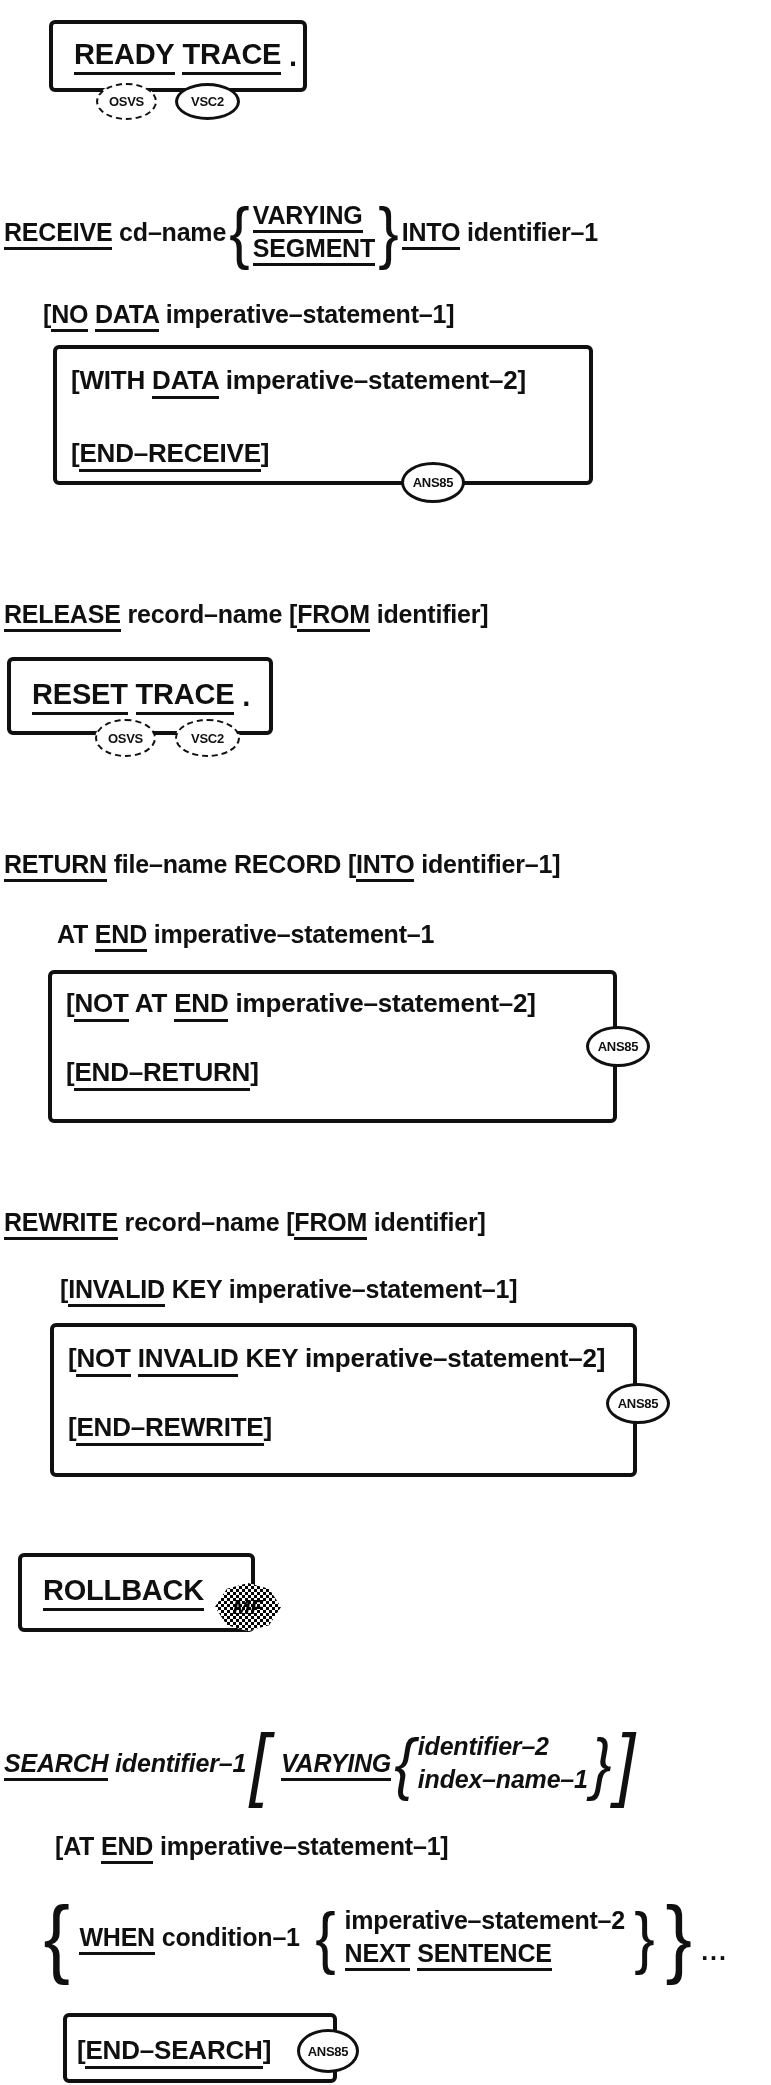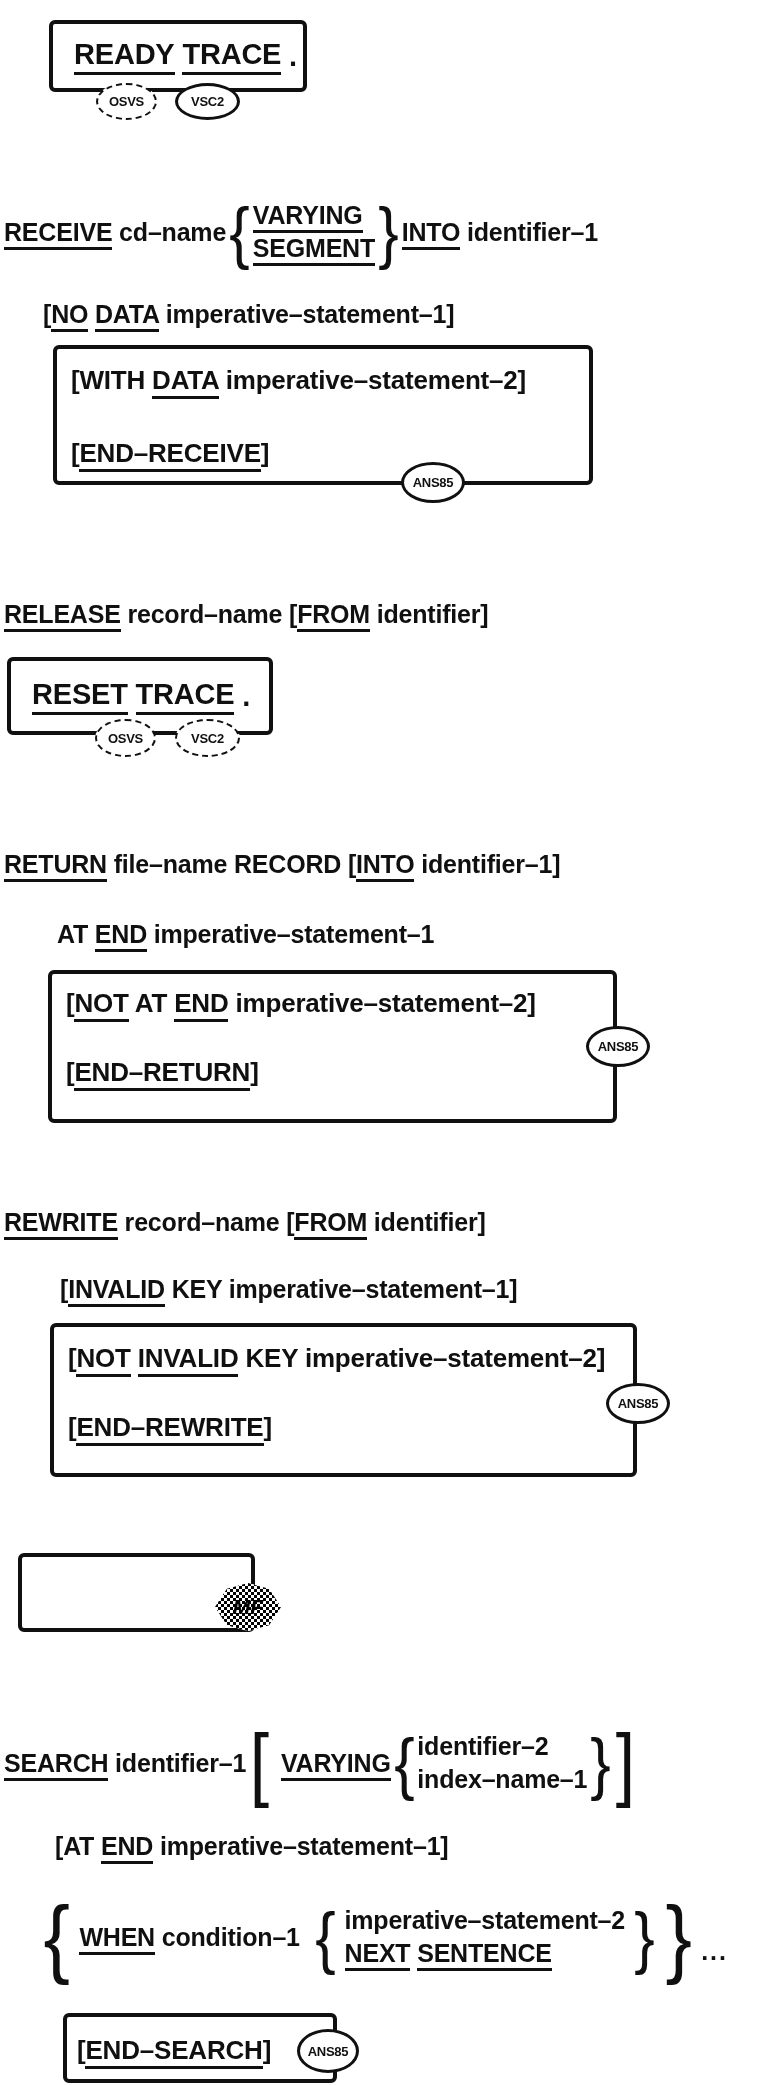--- a/index.html
+++ b/index.html
@@ -92,26 +92,27 @@
 
   <div class="line" style="left:4px;top:1208px;"><span class="u">REWRITE</span><span> record–name [</span><span class="u">FROM</span><span> identifier]</span></div>
   <div class="line" style="left:60px;top:1275px;"><span>[</span><span class="u">INVALID</span><span> KEY imperative–statement–1]</span></div>
   <div class="box" style="left:50px;top:1323px;width:587px;height:154px;">
     <div class="inner-line" style="margin-top:16px;"><span>[</span><span class="u">NOT</span><span> </span><span class="u">INVALID</span><span> KEY imperative–statement–2]</span></div>
     <div class="inner-line" style="margin-top:38px;"><span>[</span><span class="u">END–REWRITE</span><span>]</span></div>
     <div class="oval" style="right:-37px;top:56px;width:64px;height:41px;">ANS85</div>
   </div>
 
   <div class="box" style="left:18px;top:1553px;width:237px;height:79px;">
+    <div class="boxtitle"><span class="u">ROLLBACK</span></div>
     <div class="mf" style="right:-30px;top:26px;">
       <span>MF</span>
     </div>
   </div>
 
-  <div class="row" style="left:4px;top:1722px;">
+  <div class="row" style="left:4px;top:1722px;font-style:italic;">
     <span class="line-inline"><span class="u">SEARCH</span><span> identifier–1</span></span>
     <span class="bigb">[</span>
     <span class="line-inline" style="margin-left:8px;"><span class="u">VARYING</span></span>
     <span class="brace">{</span>
     <span class="stack">
       <span class="srow"><span>identifier–2</span></span>
       <span class="srow"><span>index–name–1</span></span>
     </span>
     <span class="brace">}</span>
     <span class="bigb">]</span>

